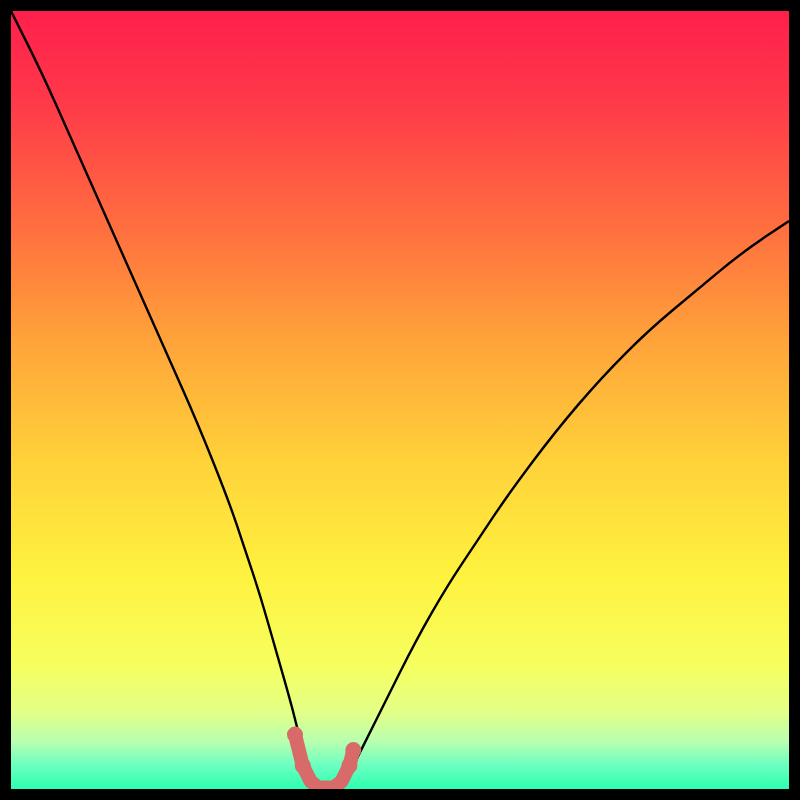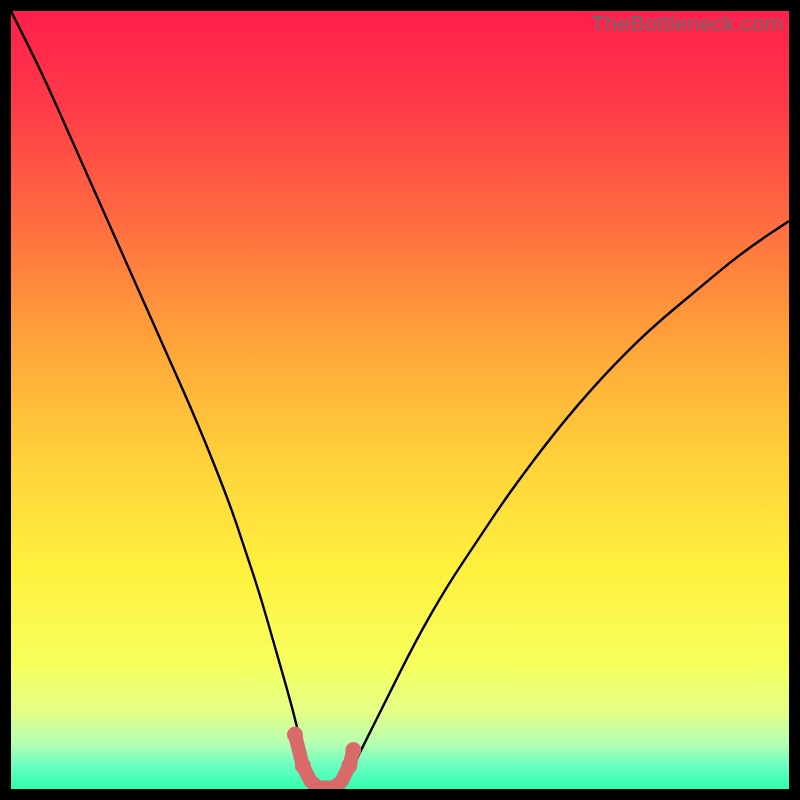--- a/index.html
+++ b/index.html
@@ -61,14 +61,13 @@
     <rect x="0" y="0" width="778" height="778" fill="url(#bg-grad)"></rect>
     <path id="curve-path" fill="none" stroke-width="2.4" d="M 0 0 Q 0 0 15.56 31.120000000000005 Q 31.12 62.24000000000001 46.68 97.25 Q 62.24 132.26 77.8 167.26999999999998 Q 93.36 202.27999999999997 108.92 237.28999999999996 Q 124.48 272.29999999999995 140.04000000000002 307.30999999999995 Q 155.60000000000002 342.31999999999994 171.16000000000003 377.33 Q 186.72 412.34000000000003 202.28000000000003 451.24 Q 217.84000000000003 490.14 225.62 513.48 Q 233.39999999999998 536.8199999999999 241.18 560.16 Q 248.96 583.5 256.74 610.73 Q 264.52000000000004 637.96 272.3 665.19 Q 280.08 692.42 283.97 707.98 Q 287.86 723.54 291.75 739.0999999999999 Q 295.64 754.66 299.53 762.44 Q 303.42 770.22 307.31000000000006 774.11 Q 311.20000000000005 778 315.09000000000003 778 Q 318.97999999999996 778 322.87 778 Q 326.76 778 330.65 774.11 Q 334.54 770.22 338.43 762.44 Q 342.32 754.66 350.1 739.0999999999999 Q 357.88 723.54 365.65999999999997 707.98 Q 373.44 692.42 389 661.3 Q 404.56 630.1800000000001 420.12 602.95 Q 435.68000000000006 575.72 451.24 552.38 Q 466.79999999999995 529.04 482.36 505.7 Q 497.92 482.36 521.26 451.24 Q 544.5999999999999 420.12 567.9399999999999 392.89 Q 591.28 365.65999999999997 614.6199999999999 342.32 Q 637.9599999999999 318.98 661.3 299.53 Q 684.64 280.08 707.98 260.63 Q 731.3199999999999 241.18000000000006 754.66 225.62000000000006 T 778 210.06000000000006" stroke="#000000"></path>
     <g id="highlight-group">
         <path d="M 283.96999999999997 723.54 L 291.75 754.66 L 299.53000000000003 770.22 L 307.31 776.444 L 315.09000000000003 776.444 L 322.87 776.444 L 330.65 770.22 L 338.43 754.66 L 342.32 739.1" fill="none" stroke="#d86a6a" stroke-width="14" stroke-linecap="round" stroke-linejoin="round"></path>
         <circle cx="283.96999999999997" cy="723.54" r="8" fill="#d86a6a"></circle>
         <circle cx="291.75" cy="754.66" r="8" fill="#d86a6a"></circle>
         <circle cx="338.43" cy="754.66" r="8" fill="#d86a6a"></circle>
         <circle cx="342.32" cy="739.1" r="8" fill="#d86a6a"></circle>
       </g>
   </svg>
-  <div class="watermark">TheBottleneck.com</div>
 </div>
 
 </body></html>

